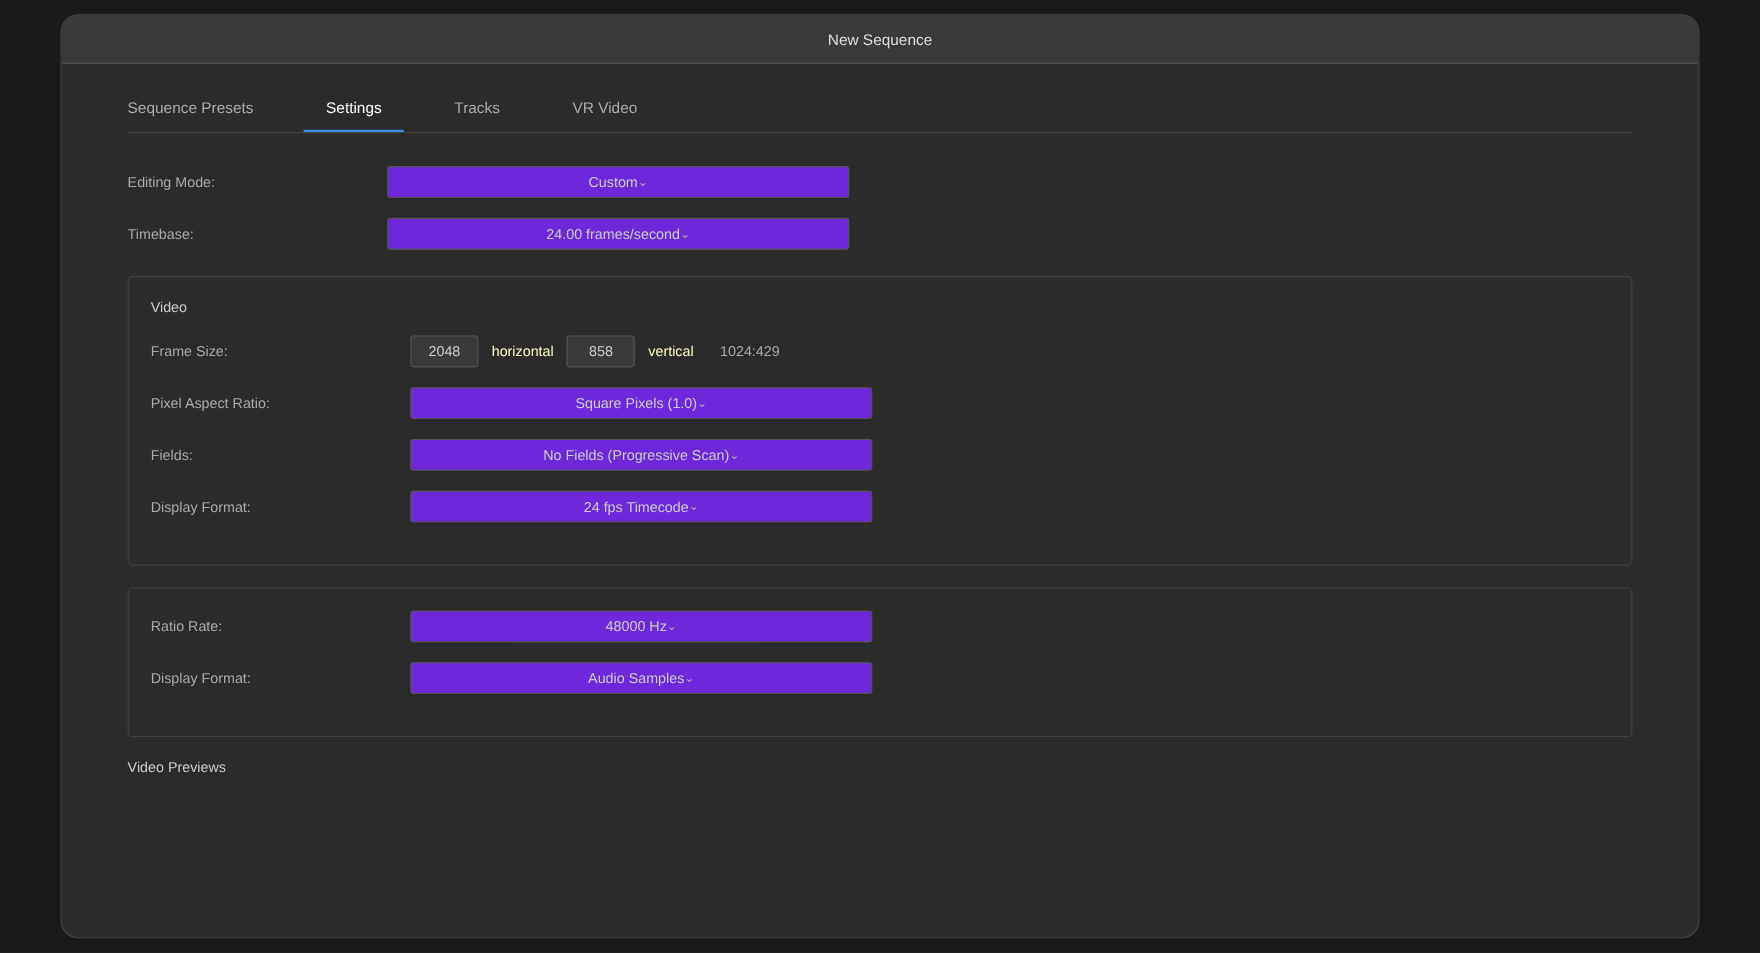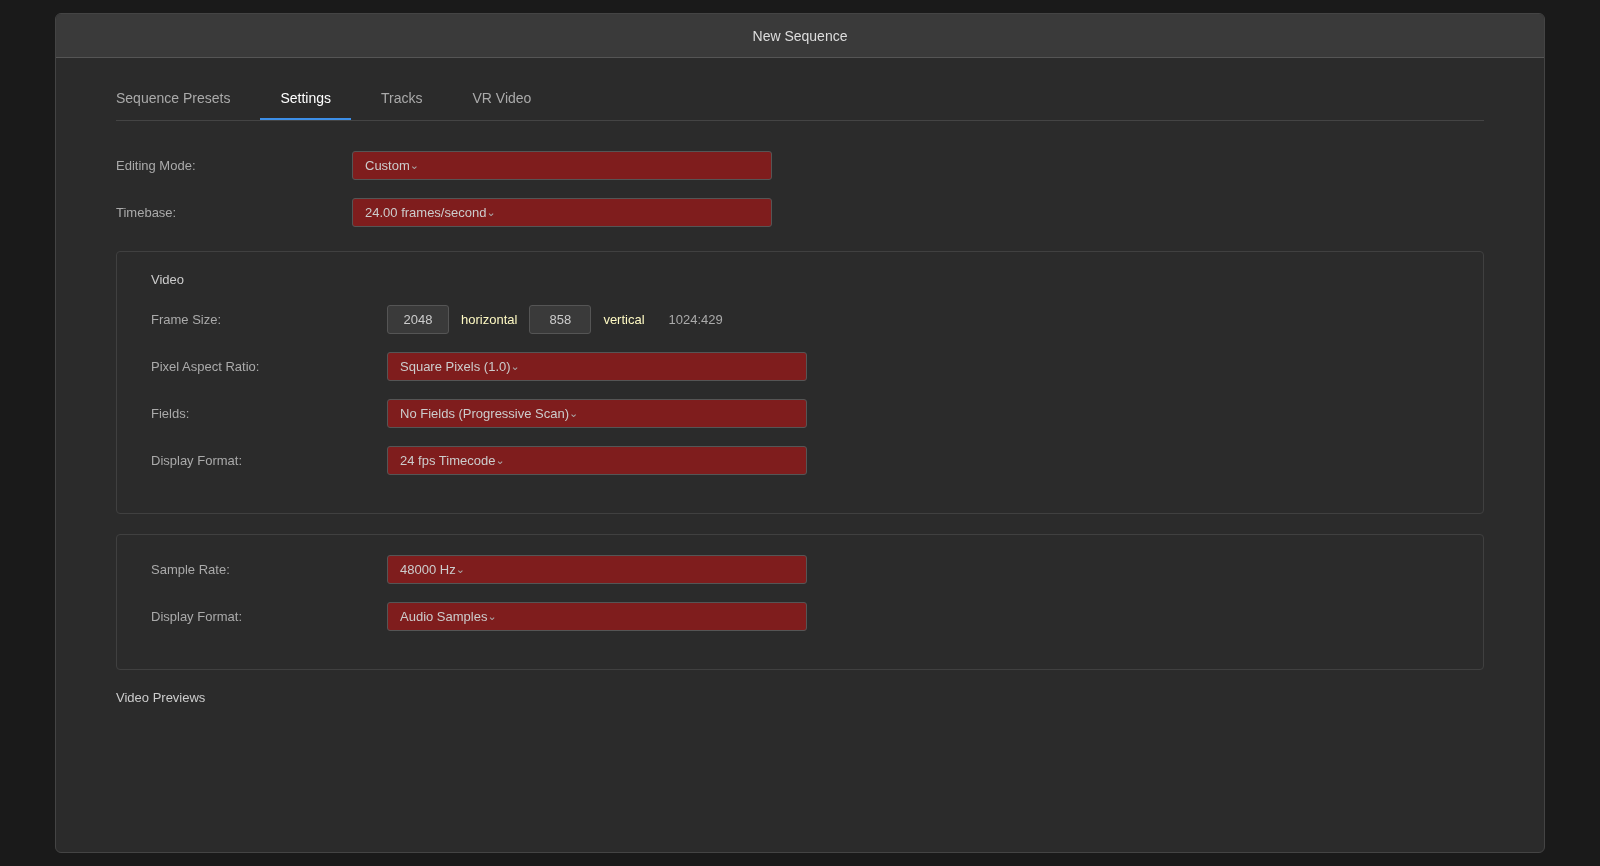--- a/index.html
+++ b/index.html
@@ -15,21 +15,21 @@
       width: 1600px;
       height: 866px;
       overflow: hidden;
     }
 
     .dialog-window {
       width: 1490px;
       height: 840px;
       background: #2b2b2b;
       border: 1px solid #444;
-      border-radius: 6px;
+      border-radius: 16px;
       margin: 13px auto;
       display: flex;
       flex-direction: column;
       overflow: hidden;
     }
 
     .title-bar {
       background: #3a3a3a;
       height: 44px;
       display: flex;
@@ -50,21 +50,21 @@
       flex-direction: column;
       flex: 1;
       overflow: hidden;
     }
 
     .tabs-bar {
       display: flex;
       align-items: flex-end;
       padding: 0 60px;
       padding-top: 24px;
-      gap: 0;
+      gap: 16px;
       flex-shrink: 0;
     }
 
     .tab {
       padding: 8px 20px 12px 20px;
       font-size: 14px;
       color: #aaaaaa;
       cursor: pointer;
       border-bottom: 2px solid transparent;
       margin-right: 10px;
@@ -100,30 +100,30 @@
 
     .field-label {
       font-size: 13px;
       color: #aaaaaa;
       text-align: left;
       min-width: 220px;
       margin-right: 16px;
     }
 
     .dropdown {
-      background: #7f1d1d;
+      background: #6d28d9;
       border: 1px solid #555;
       border-radius: 3px;
       padding: 6px 12px;
       font-size: 13px;
       color: #cccccc;
       width: 420px;
       display: flex;
       align-items: center;
-      justify-content: flex-start;
+      justify-content: center;
       cursor: pointer;
     }
 
     .dropdown-chevron {
       font-size: 11px;
       color: #aaaaaa;
     }
 
     .text-input {
       background: #3a3a3a;
@@ -144,21 +144,21 @@
 
     .ratio-text {
       font-size: 13px;
       color: #aaaaaa;
       margin-left: 12px;
     }
 
     .section-block {
       border: 1px solid #404040;
       border-radius: 4px;
-      padding: 20px 30px 20px 34px;
+      padding: 20px 30px 20px 20px;
       margin-bottom: 20px;
     }
 
     .section-title {
       font-size: 13px;
       color: #cccccc;
       margin-bottom: 18px;
     }
 
     .editing-mode-row,
@@ -255,21 +255,21 @@
           <div class="dropdown">
             <span>24 fps Timecode</span>
             <span class="dropdown-chevron">⌄</span>
           </div>
         </div>
       </div>
 
       <div class="section-block">
 
         <div class="field-row">
-          <span class="field-label">Sample Rate:</span>
+          <span class="field-label">Ratio Rate:</span>
           <div class="dropdown">
             <span>48000 Hz</span>
             <span class="dropdown-chevron">⌄</span>
           </div>
         </div>
 
         <div class="field-row">
           <span class="field-label">Display Format:</span>
           <div class="dropdown">
             <span>Audio Samples</span>

